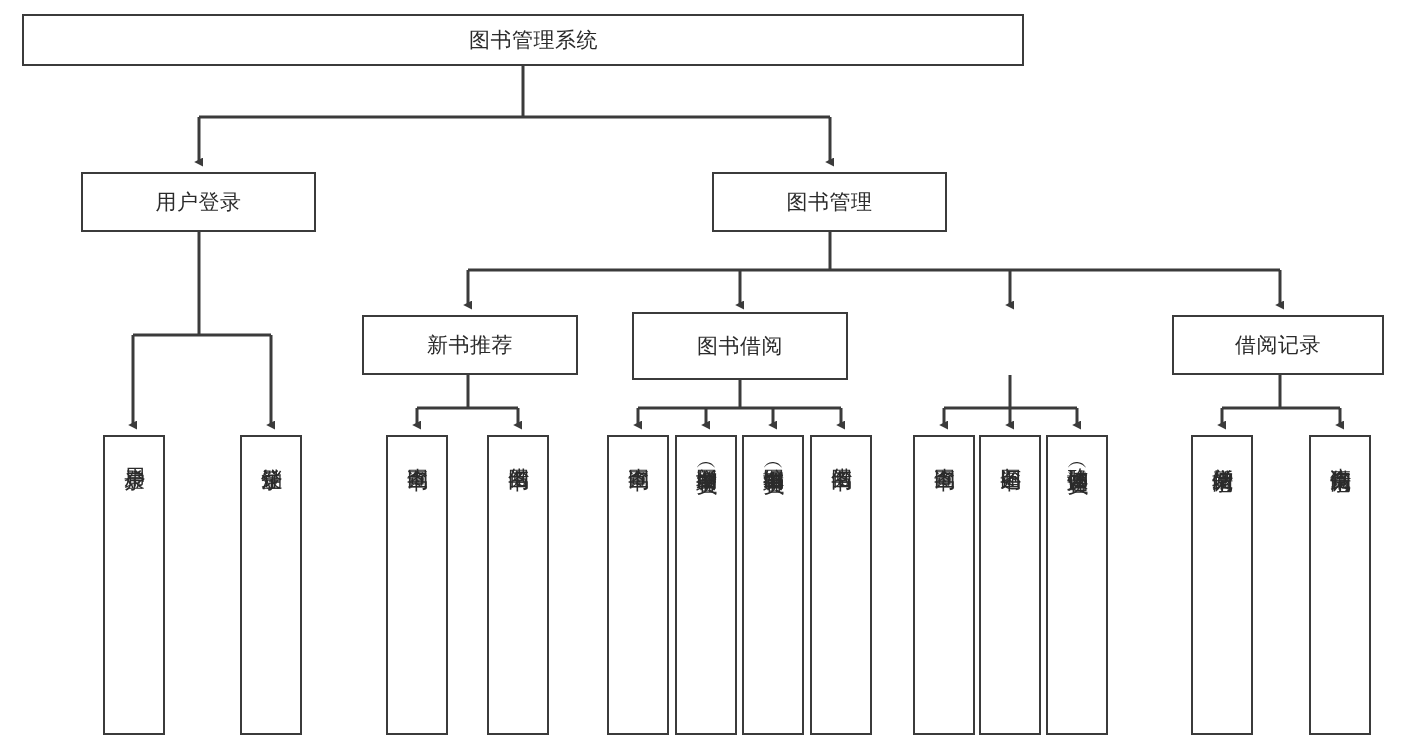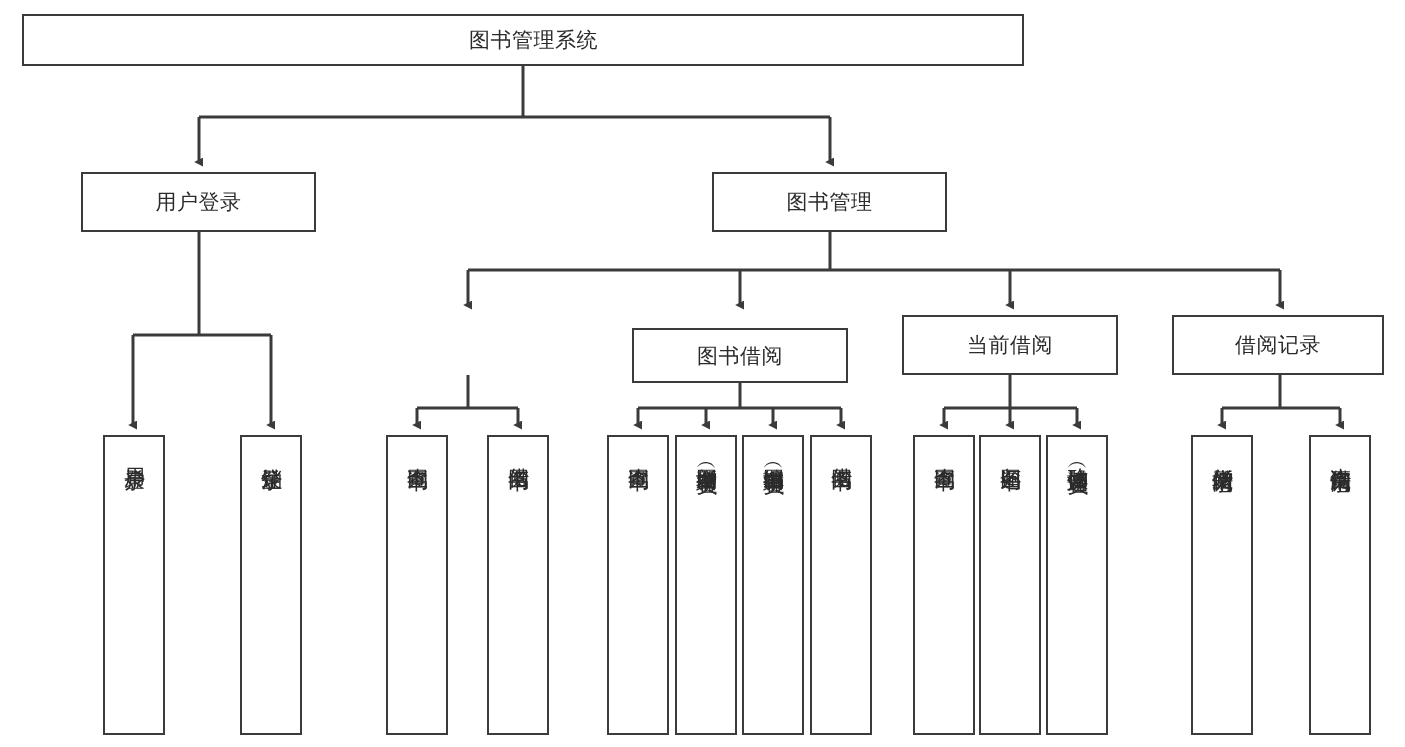--- a/index.html
+++ b/index.html
@@ -128,28 +128,28 @@
   </div>
 
   <div class="node horiz" style="left:81px; top:172px; width:235px; height:60px;">
     <span>用户登录</span>
   </div>
 
   <div class="node horiz" style="left:712px; top:172px; width:235px; height:60px;font-family:Liberation Serif, serif;">
     <span>图书管理</span>
   </div>
 
-
-  <div class="node horiz" style="left:632px; top:328px; width:216px; height:55px;">
+  <div class="node horiz" style="left:362px; top:315px; width:216px; height:60px;">
+    <span>新书推荐</span>
+  </div>
+
+  <div class="node horiz" style="left:632px; top:312px; width:216px; height:68px;">
     <span>图书借阅</span>
   </div>
 
-  <div class="node horiz" style="left:902px; top:315px; width:216px; height:60px;">
-    <span>当前借阅</span>
-  </div>
 
   <div class="node horiz" style="left:1172px; top:315px; width:212px; height:60px;">
     <span>借阅记录</span>
   </div>
 
   <div class="node leaf" style="left:103px; top:435px; width:62px; height:300px;">
     <span class="leaf-text">用户登录</span>
   </div>
 
   <div class="node leaf" style="left:240px; top:435px; width:62px; height:300px;">

